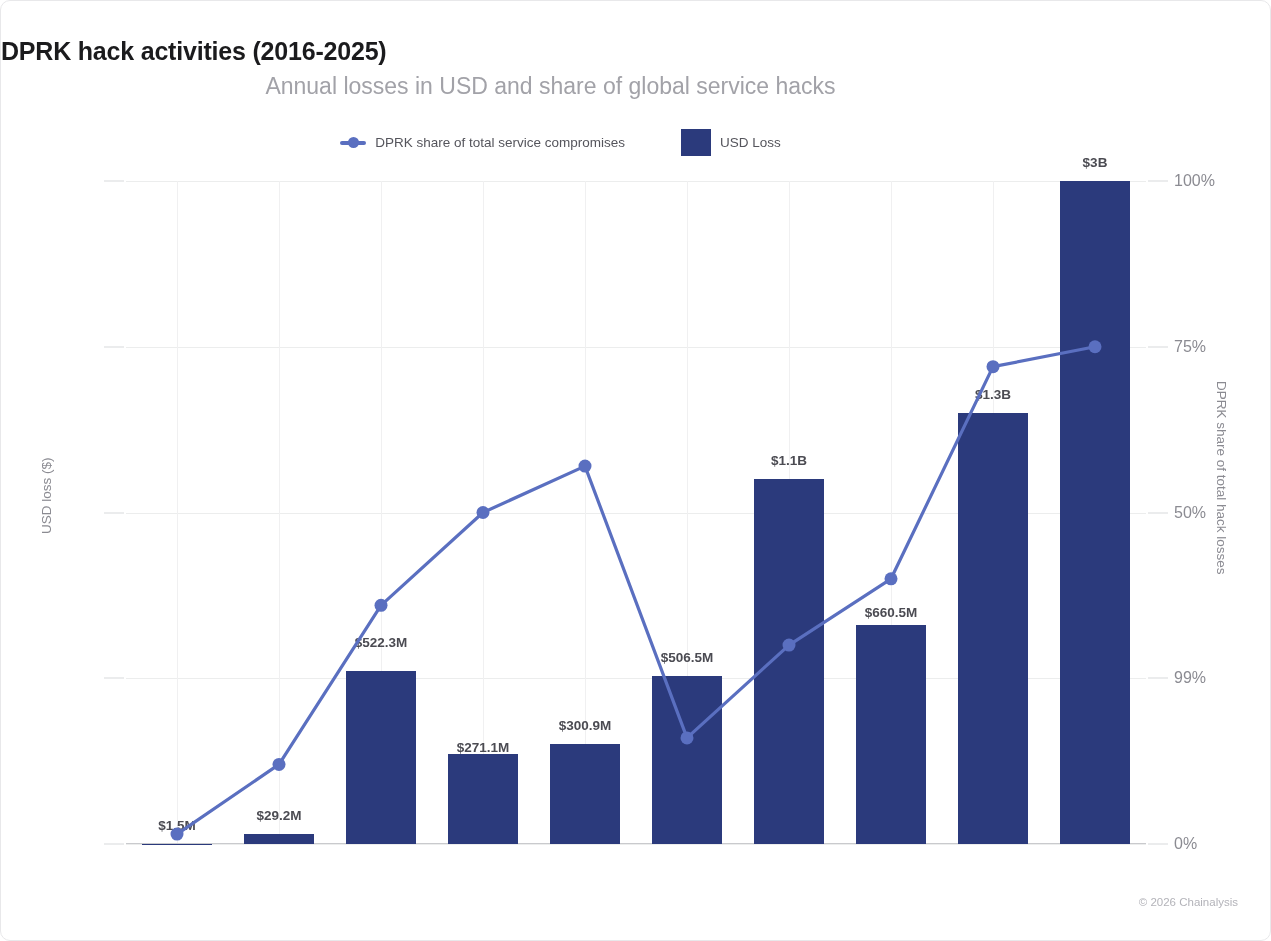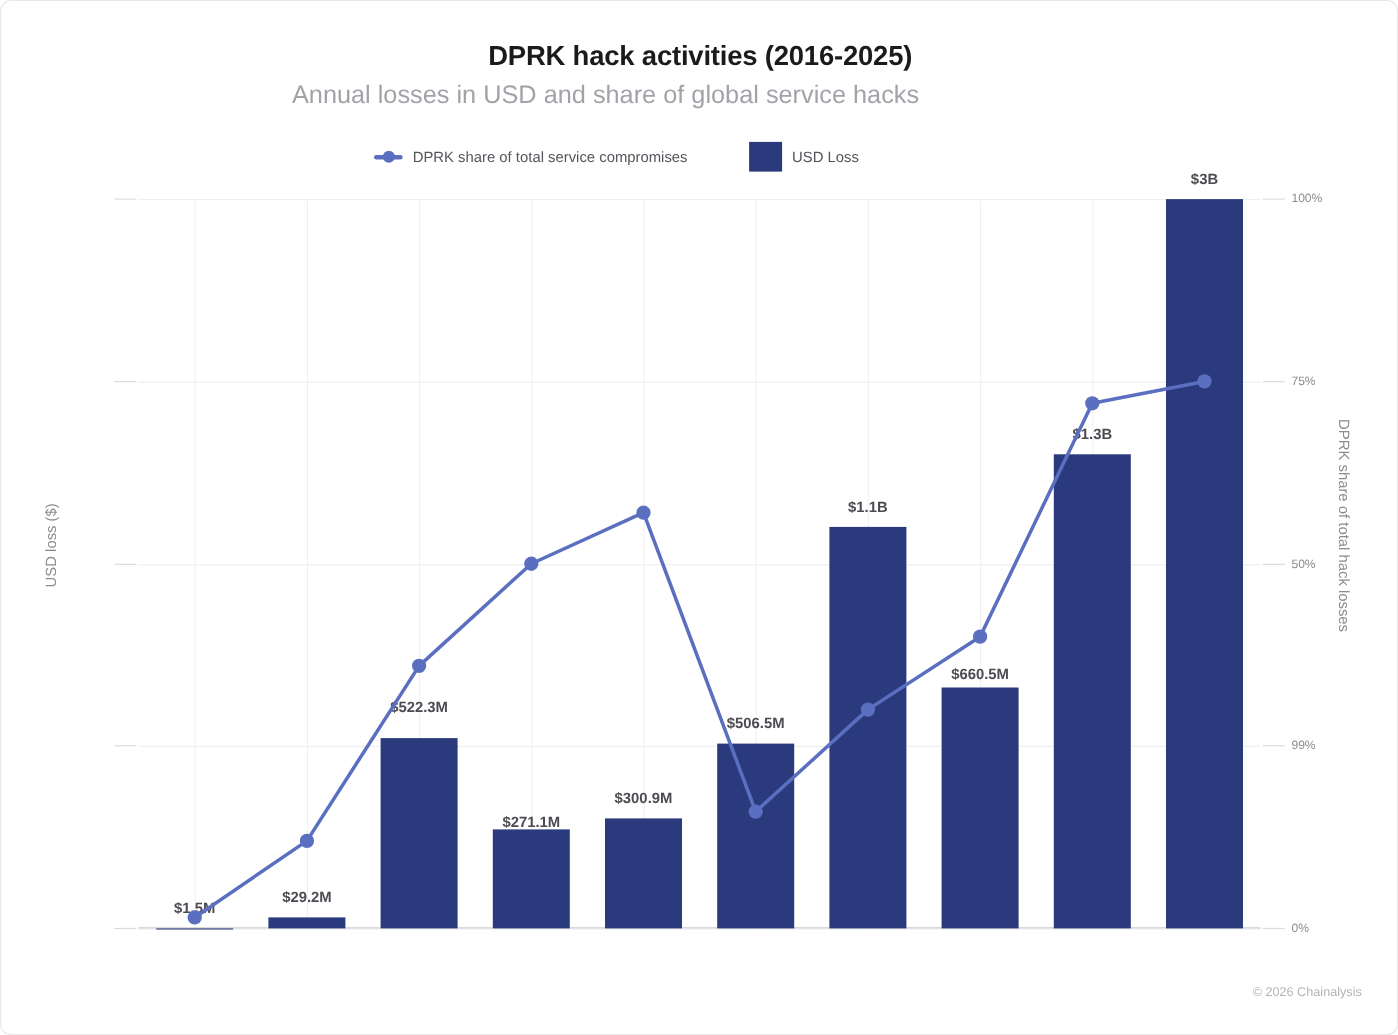--- a/index.html
+++ b/index.html
@@ -13,21 +13,21 @@
     width: 1271px; height: 941px;
     background: #ffffff;
     border: 1px solid #e8e8ea;
     border-radius: 10px;
     overflow: hidden;
   }
 
   
   #title {
     position: absolute; left: 0; top: 36px; width: 1271px;
-    text-align: center;
+    text-align: left;
     font-size: 25px; font-weight: bold; color: #1b1b1d;
     letter-spacing: -0.2px;
   }
   #subtitle {
     position: absolute; left: 0; top: 72px; width: 1099px;
     text-align: center;
     font-size: 23px; font-weight: 400; color: #a2a2a8;
   }
 
   
@@ -64,21 +64,21 @@
   }
   #baseline {
     position: absolute; left: 0; bottom: 0; width: 100%;
     height: 1px; background: #c9cacd;
   }
   .ytick-l-dash {
     position: absolute; width: 20px; height: 1px; background: #d8d9db;
     transform: translateY(-50%);
   }
   .ytick-r {
-    position: absolute; font-size: 11px; color: #8b8b92;
+    position: absolute; font-size: 16px; color: #8b8b92;
     transform: translateY(-50%); white-space: nowrap;
   }
   .ytick-r-dash {
     position: absolute; width: 20px; height: 1px; background: #d8d9db;
     transform: translateY(-50%);
   }
   #ylabel-left {
     position: absolute; left: 38px; top: 533px;
     transform: rotate(-90deg); transform-origin: left top;
     font-size: 13.5px; color: #8b8b92; white-space: nowrap;

